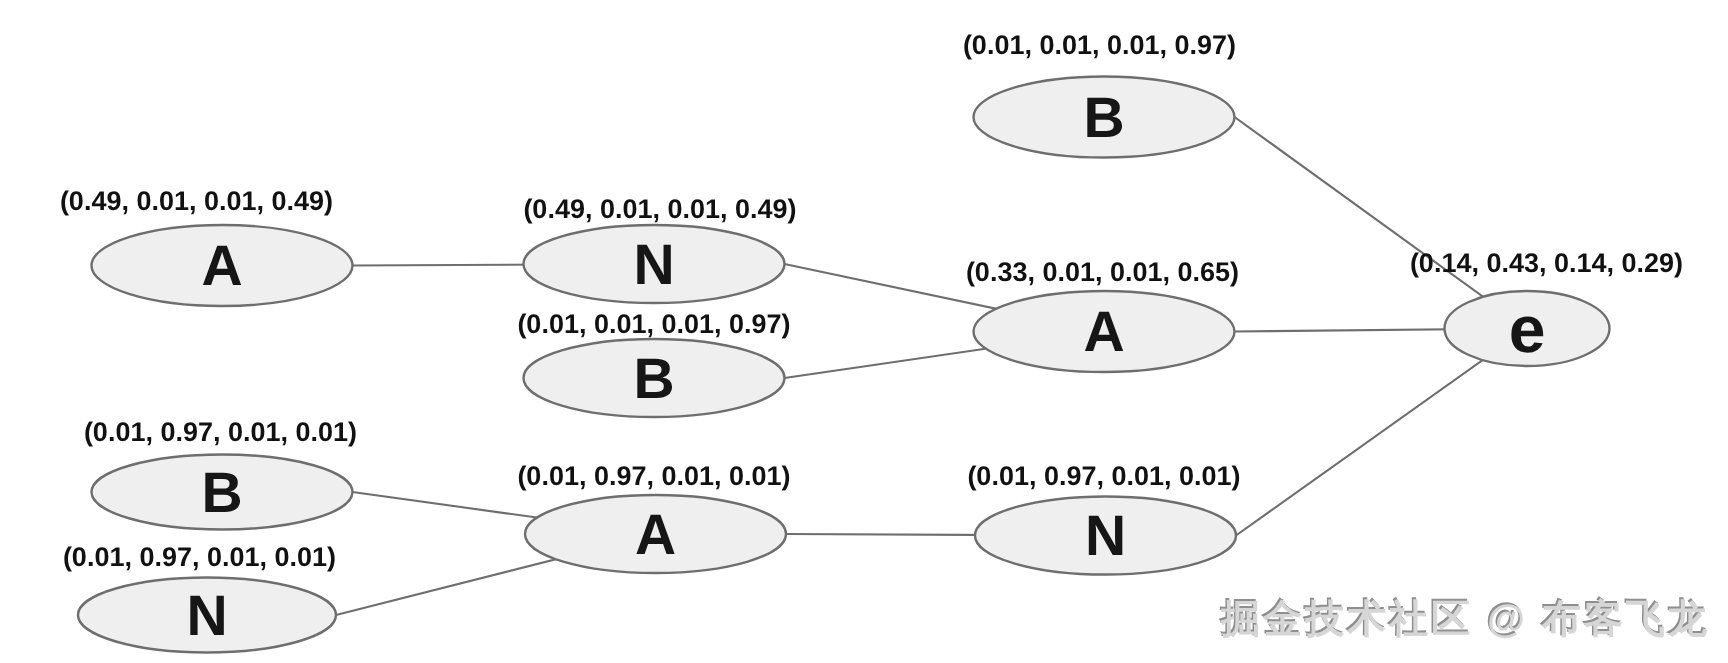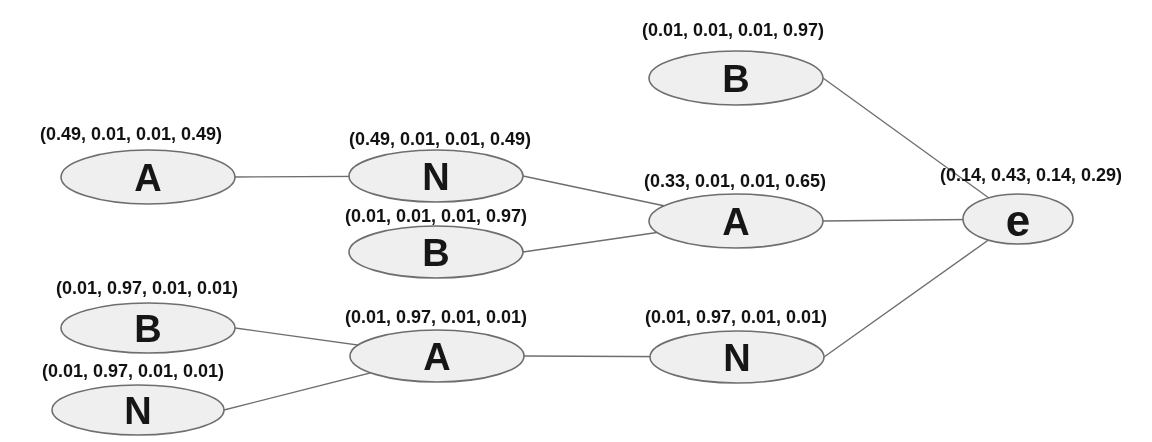--- a/index.html
+++ b/index.html
@@ -108,13 +108,14 @@
         <text x="436" y="216" text-anchor="middle" dominant-baseline="central" font-size="18" fill="#111111" class="node-tuple">(0.01, 0.01, 0.01, 0.97)</text>
         <text x="733" y="30" text-anchor="middle" dominant-baseline="central" font-size="18" fill="#111111" class="node-tuple">(0.01, 0.01, 0.01, 0.97)</text>
         <text x="735" y="181" text-anchor="middle" dominant-baseline="central" font-size="18" fill="#111111" class="node-tuple">(0.33, 0.01, 0.01, 0.65)</text>
         <text x="1031" y="175" text-anchor="middle" dominant-baseline="central" font-size="18" fill="#111111" class="node-tuple">(0.14, 0.43, 0.14, 0.29)</text>
         <text x="147" y="288" text-anchor="middle" dominant-baseline="central" font-size="18" fill="#111111" class="node-tuple">(0.01, 0.97, 0.01, 0.01)</text>
         <text x="133" y="371" text-anchor="middle" dominant-baseline="central" font-size="18" fill="#111111" class="node-tuple">(0.01, 0.97, 0.01, 0.01)</text>
         <text x="436" y="317" text-anchor="middle" dominant-baseline="central" font-size="18" fill="#111111" class="node-tuple">(0.01, 0.97, 0.01, 0.01)</text>
         <text x="736" y="317" text-anchor="middle" dominant-baseline="central" font-size="18" fill="#111111" class="node-tuple">(0.01, 0.97, 0.01, 0.01)</text>
       </g>
   </svg>
+  <div class="watermark">掘金技术社区 @ 布客飞龙</div>
 </div>
 
 </body></html>

